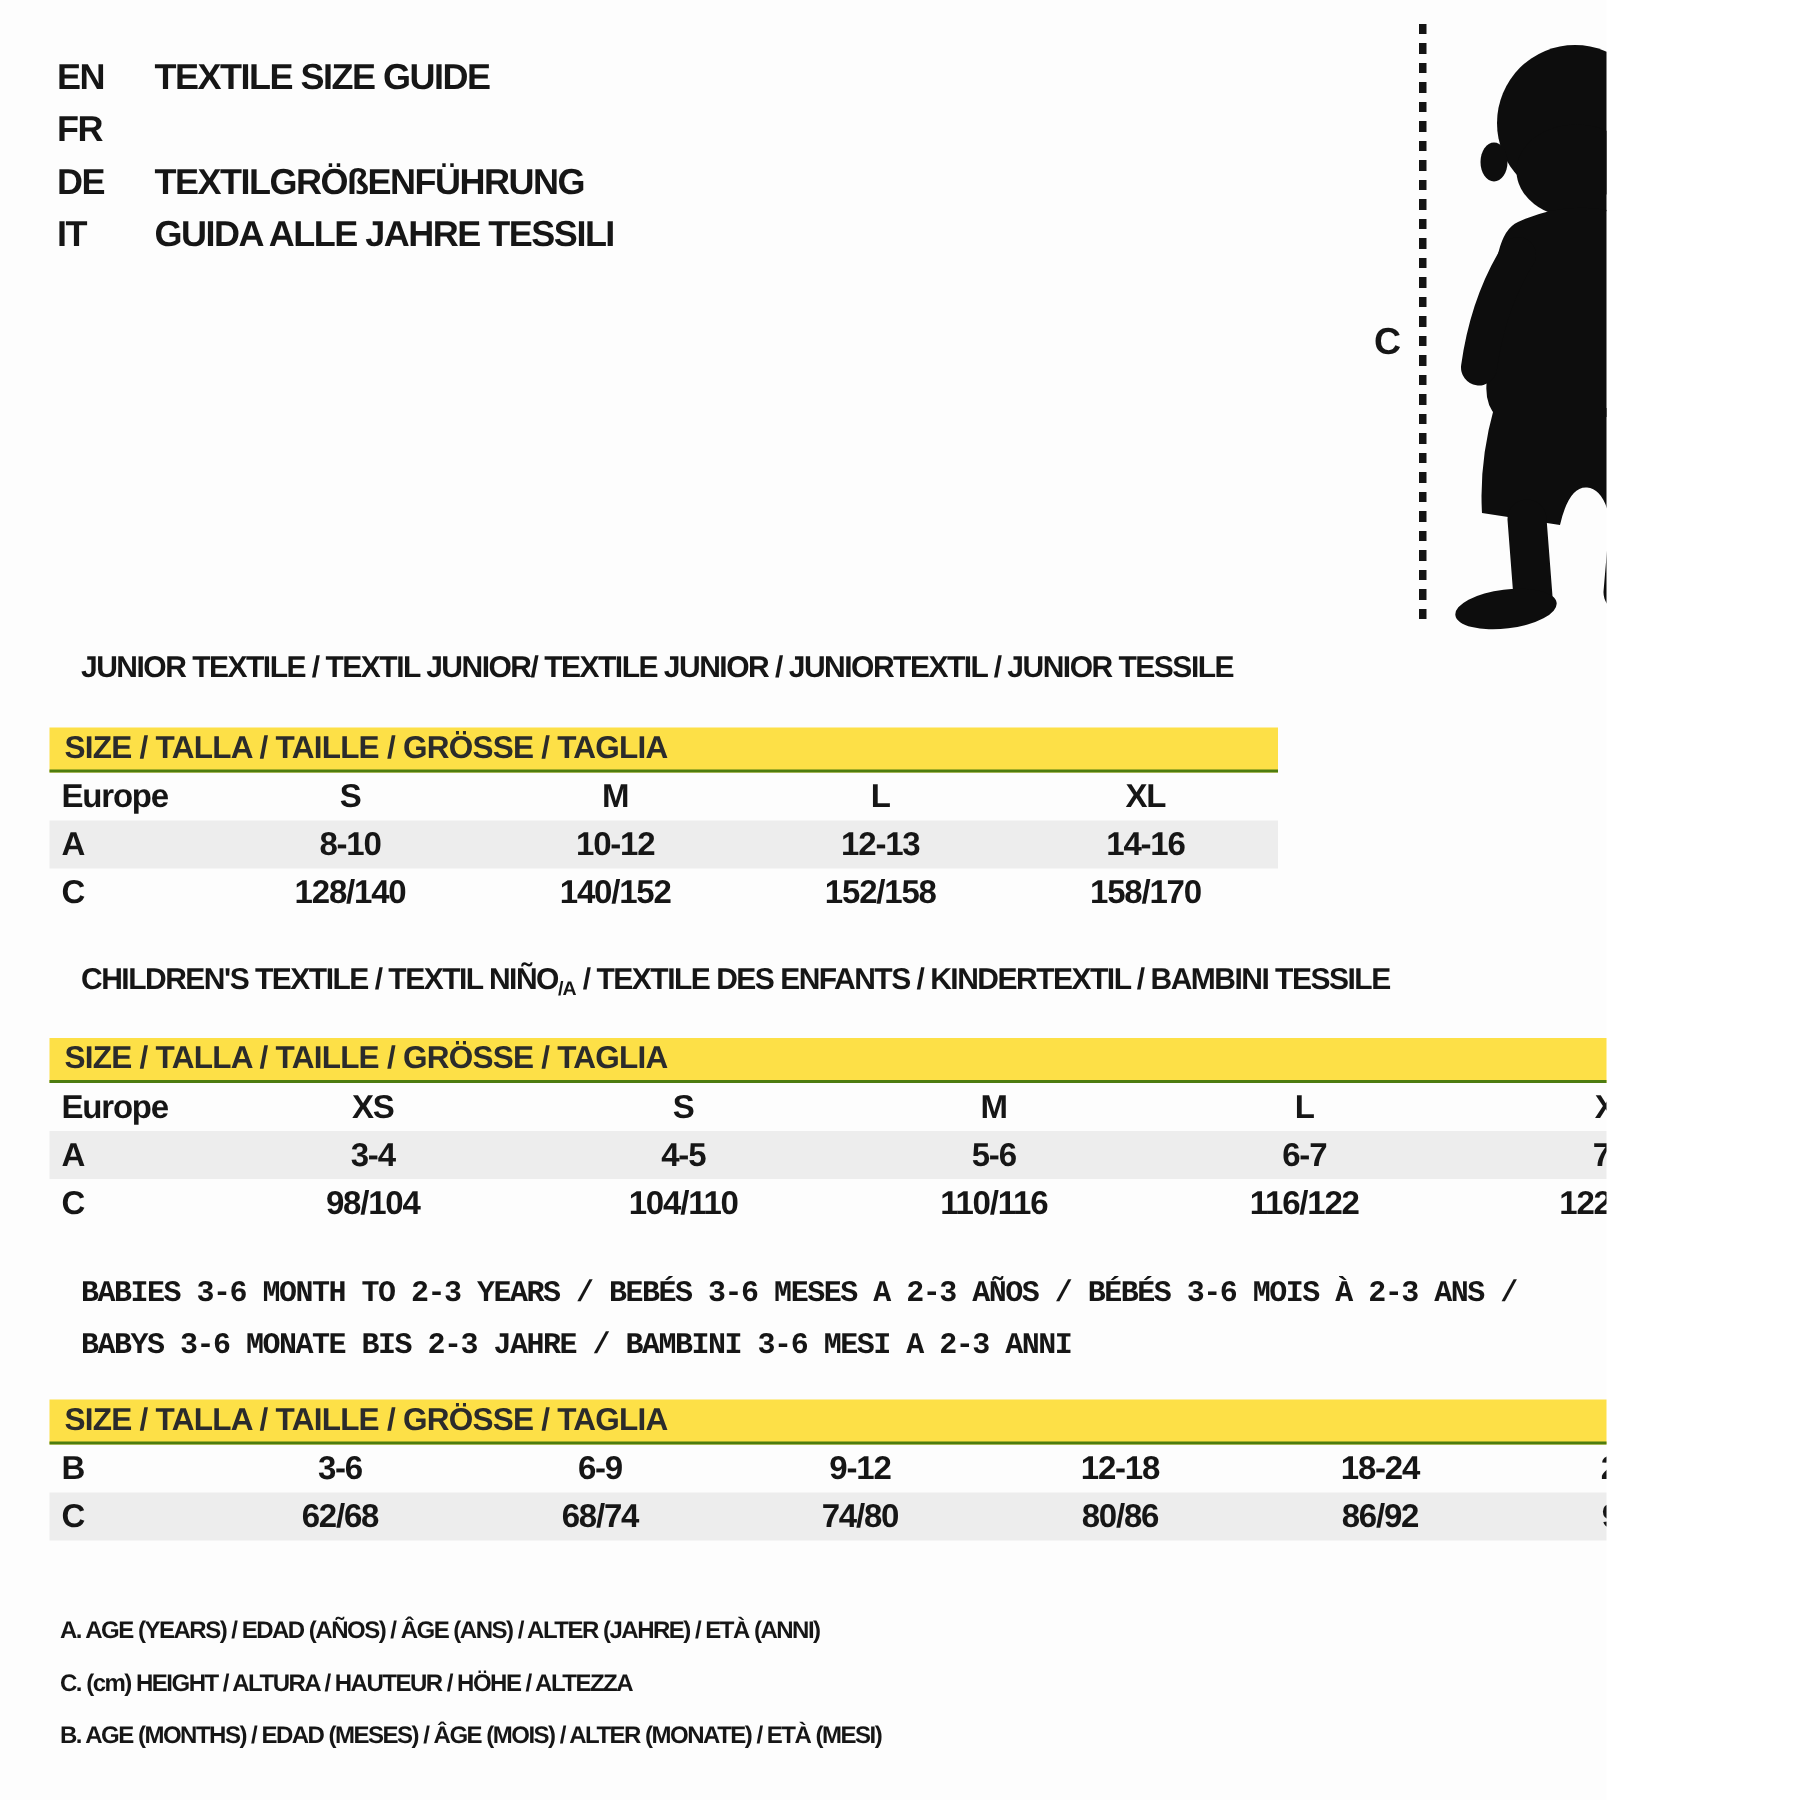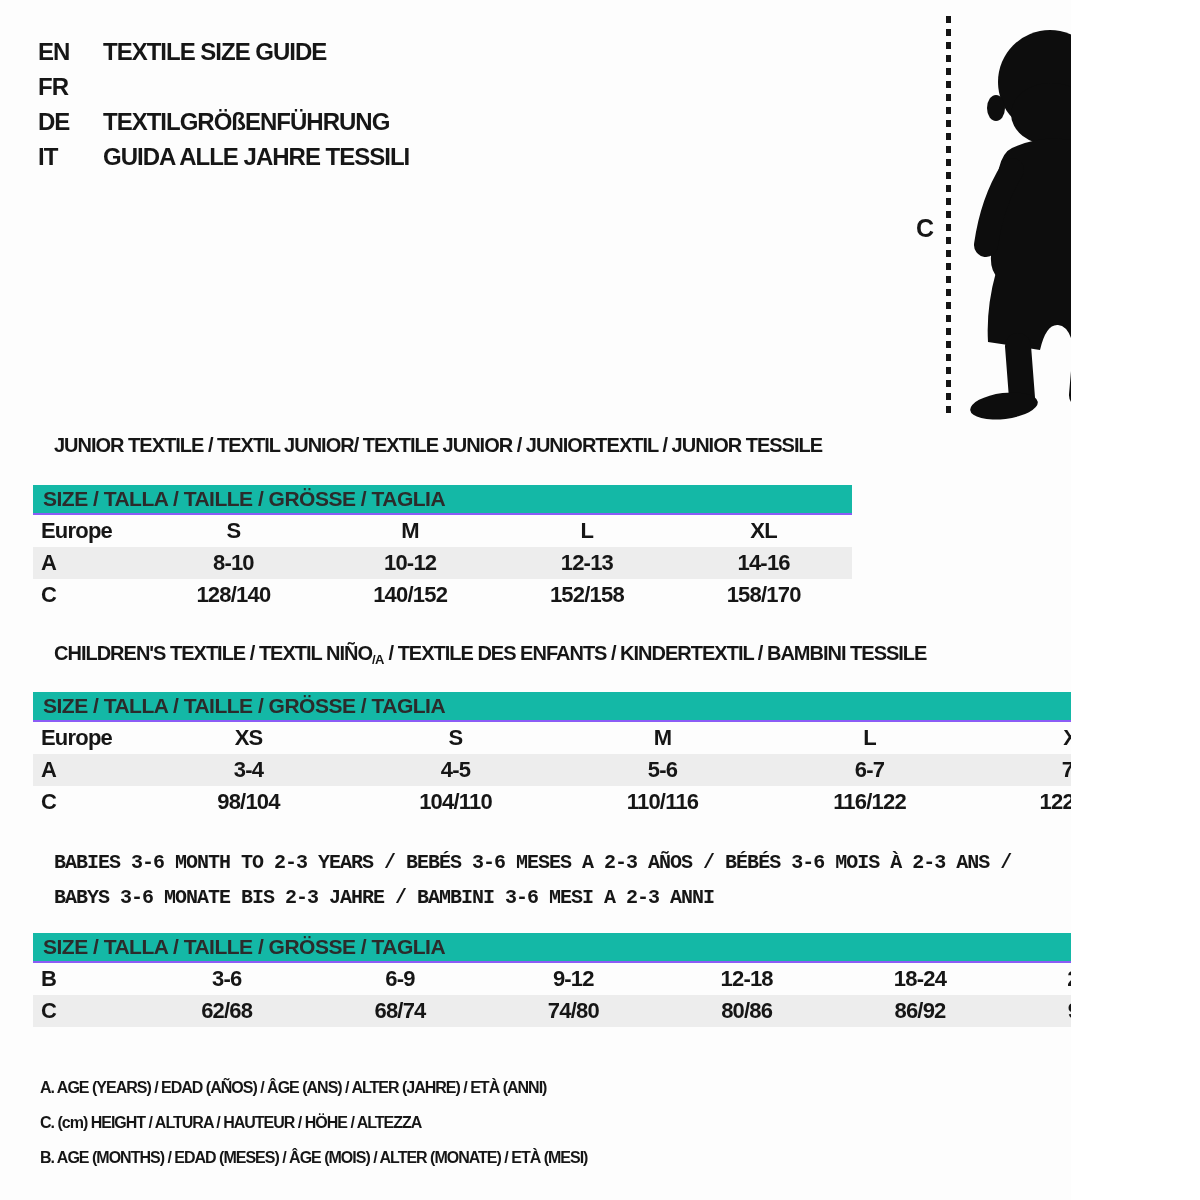--- a/index.html
+++ b/index.html
@@ -28,21 +28,21 @@
     background:repeating-linear-gradient(to bottom,#141414 0 7px,transparent 7px 13px); }
   .toddler-svg { position:absolute; left:964px; top:20px; width:176px; height:400px; }
 
   
   .sec-heading { position:absolute; left:40px; font-size:20px; letter-spacing:-1px;margin-left:14px; }
   .sub { font-size:13px; vertical-align:-4px; letter-spacing:-0.5px; }
   .heading-2line { line-height:35px;font-family:Liberation Mono, monospace; }
 
   
   .size-table { position:absolute; left:33px; }
-  .thead { height:30px; background:#14b8a6; border-bottom:2px solid #8b5cf6;
+  .thead { height:30px; background:#fde047; border-bottom:2px solid #4d7c0f;
     display:flex; align-items:center; padding-left:10px;
     font-size:21px; letter-spacing:-0.5px; color:#2b2b2b; }
   .trow { display:grid; align-items:center; height:32px;
     font-size:22px; letter-spacing:-0.8px; }
   .trow.alt { background:#ededed; }
   .trow .lbl { padding-left:8px; text-align:left; }
   .trow .cell { text-align:center; }
   .junior { width:819px; }
   .junior .trow { grid-template-columns:112px repeat(4,1fr); }
   .children { width:1147px; }

